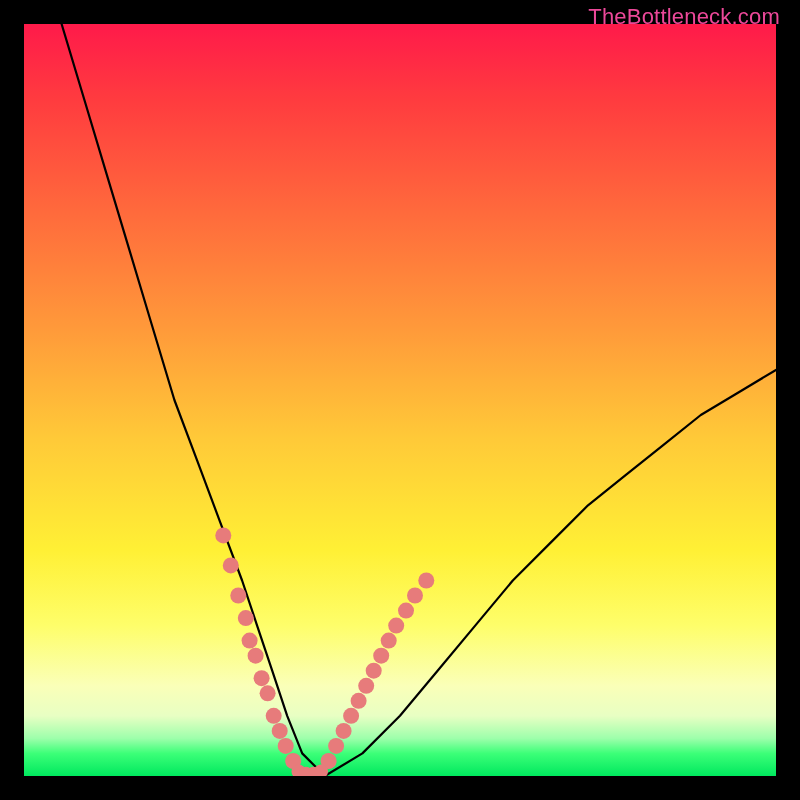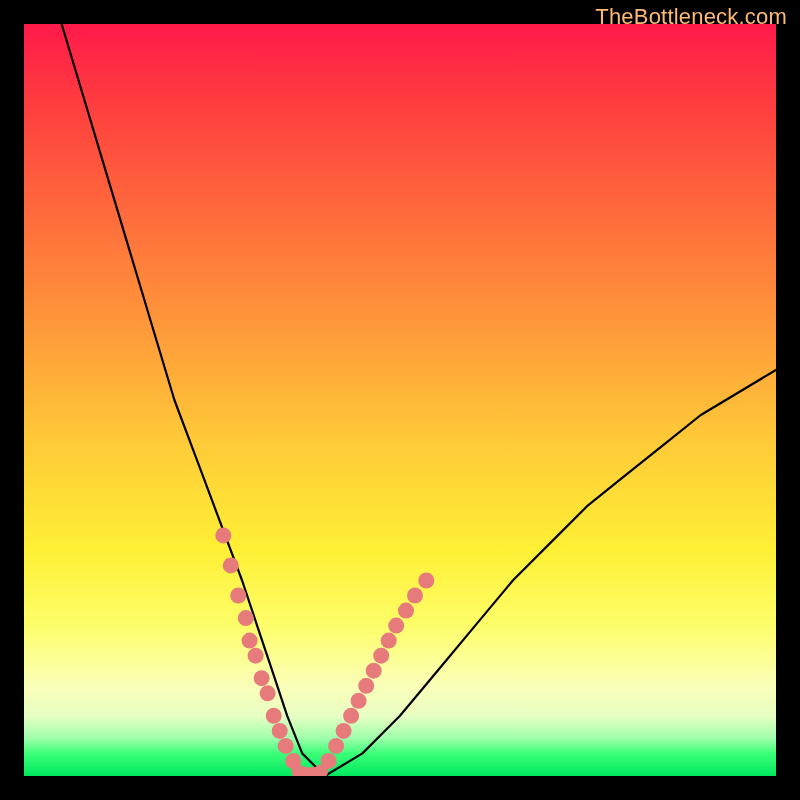--- a/index.html
+++ b/index.html
@@ -27,22 +27,22 @@
       #fefe6a 80%,
       #faffb8 88%,
       #e8ffc3 92%,
       #9dffab 95%,
       #3cff78 97%,
       #00e85e 100%);
   }
   .watermark {
     position: absolute;
     top: 4px;
-    right: 13px;
-    color: #fdba74;
+    right: 20px;
+    color: #ec4899;
     font-size: 22px;
     font-weight: 500;
     letter-spacing: 0.2px;
     pointer-events: none;
   }
   svg {
     position: absolute;
     left: 0;
     top: 0;
   }

